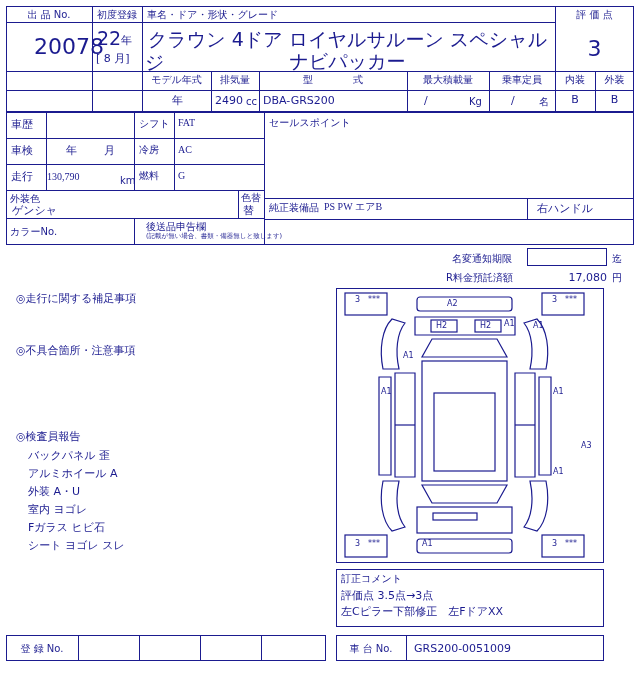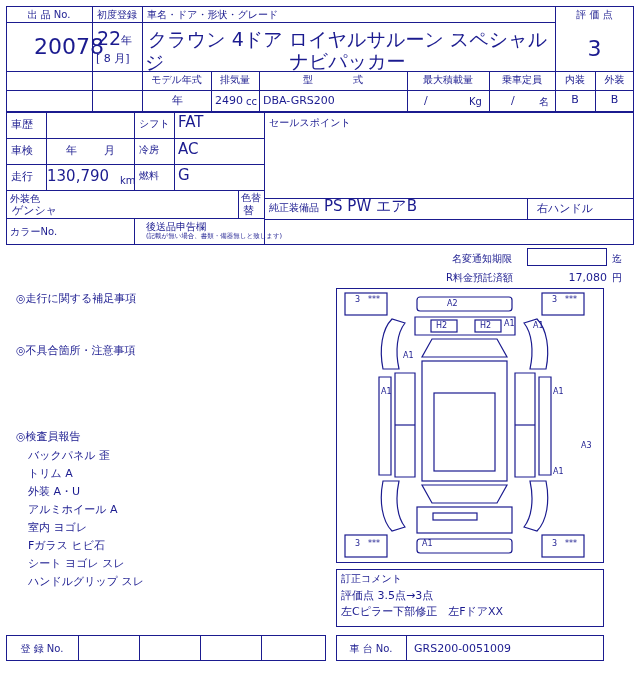--- a/index.html
+++ b/index.html
@@ -10,21 +10,21 @@
     color:#1b1b8f;
     position:relative;
     overflow:hidden;
   }
   .sheet{position:absolute;left:6px;top:6px;width:628px;height:668px;}
   .bx{position:absolute;box-sizing:border-box;border:1px solid #1b1b8f;}
   .tx{position:absolute;box-sizing:border-box;}
   .lbl{font-size:10px;line-height:11px;}
   .sm{font-size:10px;line-height:10px;}
   .md{font-size:11px;line-height:13px;}
-  .lg{font-size:15px;line-height:17px;}
+  .lg{font-size:10px;line-height:17px;font-family:Liberation Serif, serif;}
   .xl{font-size:19px;line-height:22px;}
   .hug{font-size:22px;line-height:25px;}
   .ctr{text-align:center;}
   .rt{text-align:right;}
   .hline{position:absolute;background:#1b1b8f;height:1px;}
   .vline{position:absolute;background:#1b1b8f;width:1px;}
   .diagbox{position:absolute;box-sizing:border-box;border:1px solid #1b1b8f;}
   .dmark{position:absolute;font-size:8px;line-height:9px;}
   svg{display:block;}
 </style>
@@ -140,27 +140,25 @@
   <div class="bx" style="left:521px;top:261px;width:80px;height:18px;border:none;"></div>
   <div class="tx md rt" style="left:521px;top:265px;width:80px;">17,080</div>
   <div class="tx lbl" style="left:606px;top:266px;">円</div>
 
   <div class="tx md" style="left:10px;top:286px;">◎走行に関する補足事項</div>
   <div class="tx md" style="left:10px;top:338px;">◎不具合箇所・注意事項</div>
   <div class="tx md" style="left:10px;top:424px;">◎検査員報告</div>
 
   <div style="position:absolute;left:22px;top:443px;width:300px;">
     <div class="md" style="height:18px;">バックパネル 歪</div>
-    <div class="md" style="height:18px;">トリム A</div>
+    <div class="md" style="height:18px;">アルミホイール A</div>
     <div class="md" style="height:18px;">外装 A・U</div>
-    <div class="md" style="height:18px;">アルミホイール A</div>
     <div class="md" style="height:18px;">室内 ヨゴレ</div>
     <div class="md" style="height:18px;">Fガラス ヒビ石</div>
     <div class="md" style="height:18px;">シート ヨゴレ スレ</div>
-    <div class="md" style="height:18px;">ハンドルグリップ スレ</div>
   </div>
 
   <div class="diagbox" style="left:330px;top:282px;width:268px;height:275px;">
     <svg width="266" height="273" viewBox="0 0 266 273">
       <g fill="none" stroke="#1b1b8f" stroke-width="1.2">
 
         <rect x="8" y="4" width="42" height="22"></rect>
         <rect x="205" y="4" width="42" height="22"></rect>
         <rect x="8" y="246" width="42" height="22"></rect>
         <rect x="205" y="246" width="42" height="22"></rect>

